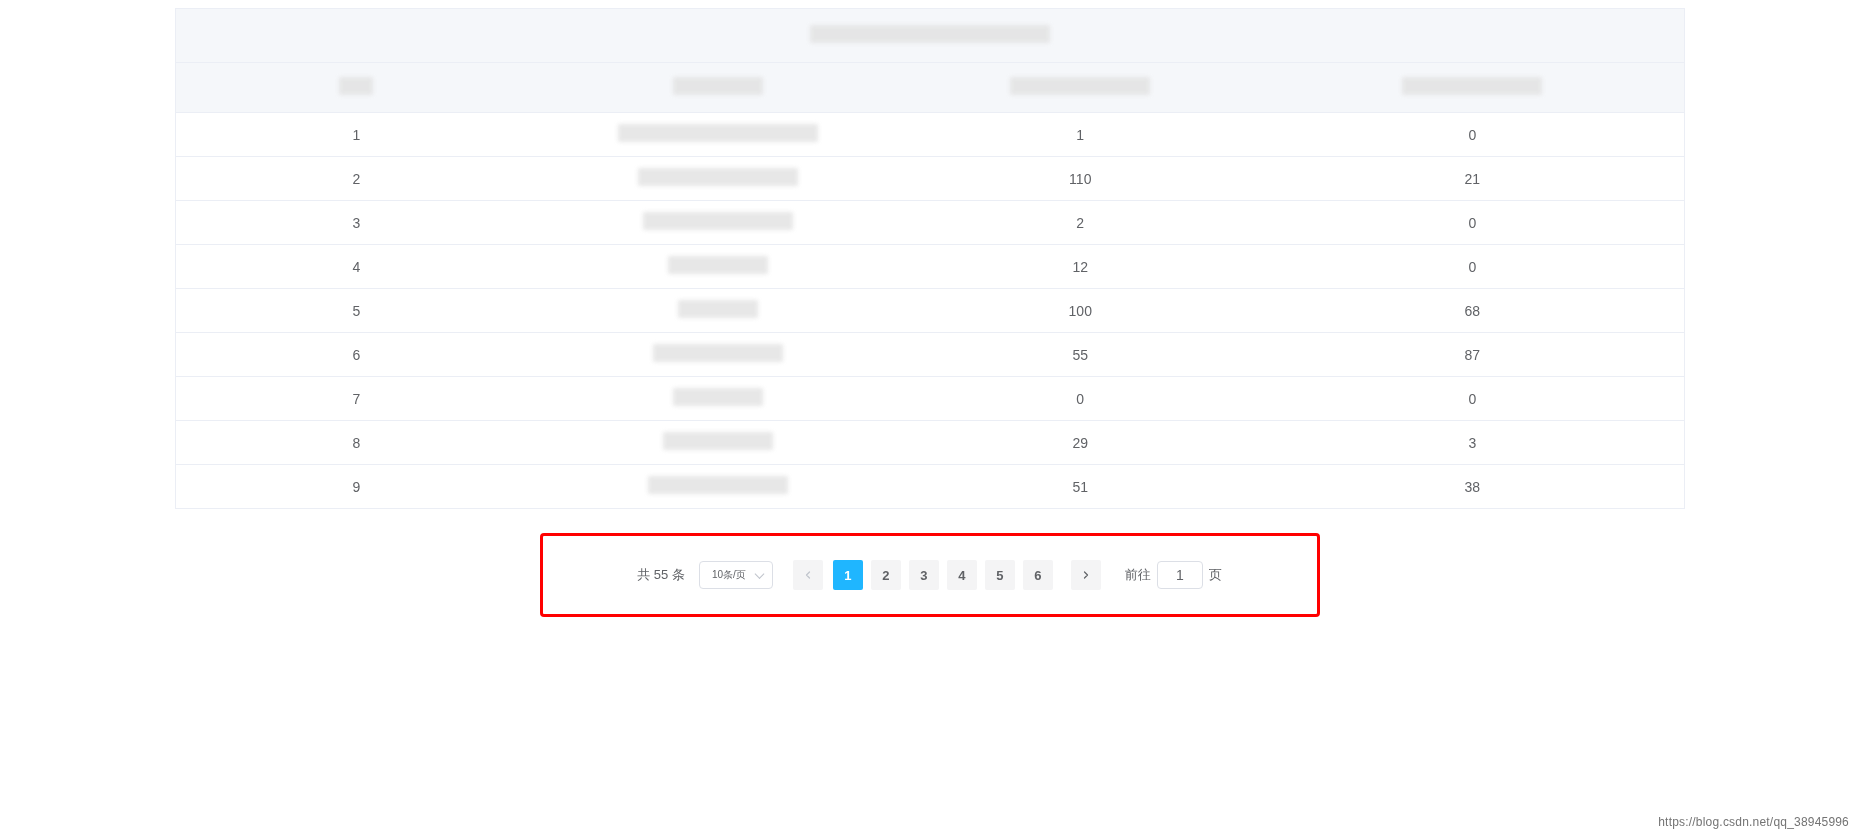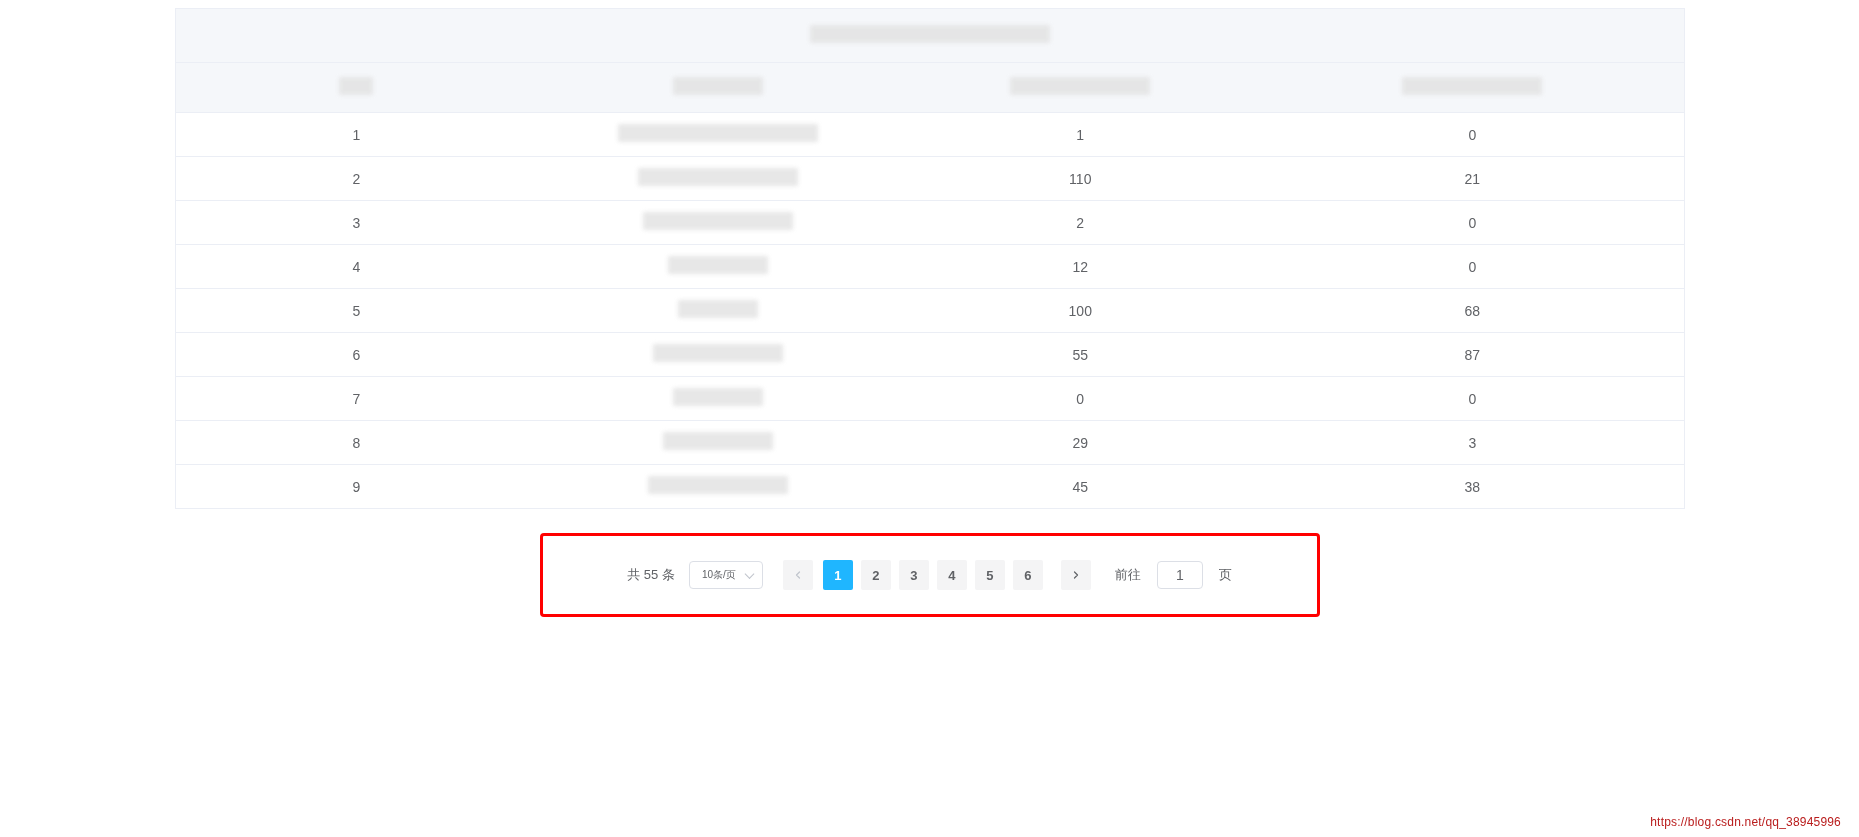--- a/index.html
+++ b/index.html
@@ -119,39 +119,39 @@
   }
   .pg-btn.active {
     background: #409eff;
     background: #1fb6ff;
     color: #fff;
   }
   .pg-btn.arrow svg { width: 12px; height: 12px; }
   .pg-jump {
     display: flex;
     align-items: center;
-    gap: 16px;
+    gap: 6px;
     font-size: 13px;
     color: #606266;
     margin-left: 14px;
   }
   .pg-jump input {
     width: 46px;
     height: 28px;
     border: 1px solid #dcdfe6;
     border-radius: 4px;
     text-align: center;
     font-size: 14px;
     color: #606266;
   }
   .watermark {
     position: fixed;
-    right: 18px;
+    right: 10px;
     bottom: 8px;
-    color: #b91c1c;
+    color: #737373;
     font-size: 12px;
     letter-spacing: 0.2px;
   }
   .col-1 { width: 24%; }
   .col-2 { width: 24%; }
   .col-3 { width: 24%; }
   .col-4 { width: 28%; }
 </style>
 </head>
 <body>
@@ -225,21 +225,21 @@
           </tr>
           <tr>
             <td>8</td>
             <td><span class="blur-box" style="width: 110px;"></span></td>
             <td>29</td>
             <td>3</td>
           </tr>
           <tr>
             <td>9</td>
             <td><span class="blur-box" style="width: 140px;"></span></td>
-            <td>45</td>
+            <td>51</td>
             <td>38</td>
           </tr>
         </tbody>
     </table>
   </div>
 
   <div class="pagination-highlight">
     <span class="pg-total">共 55 条</span>
 
     <div class="pg-select">10条/页</div>

